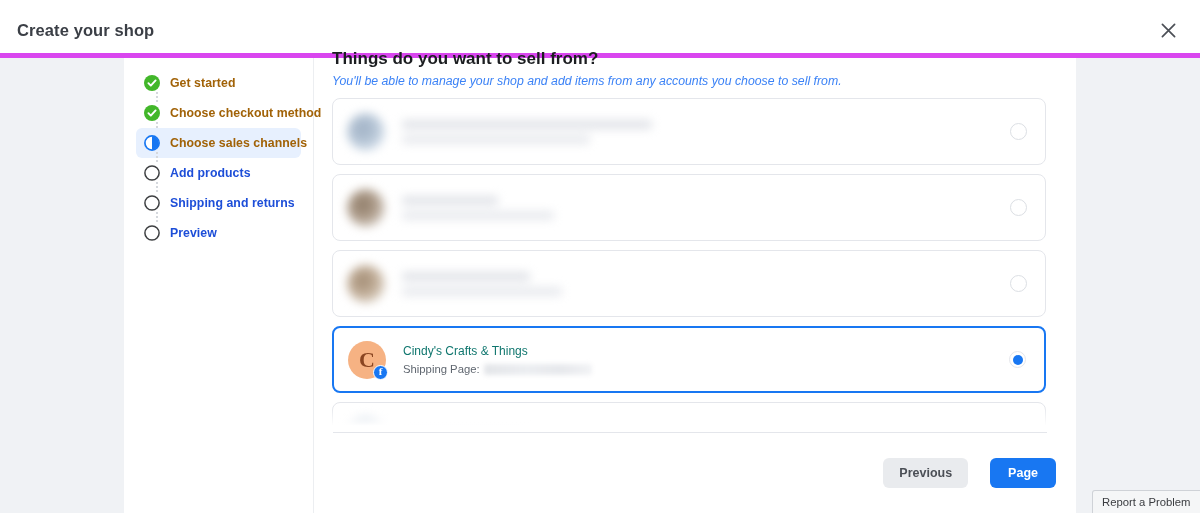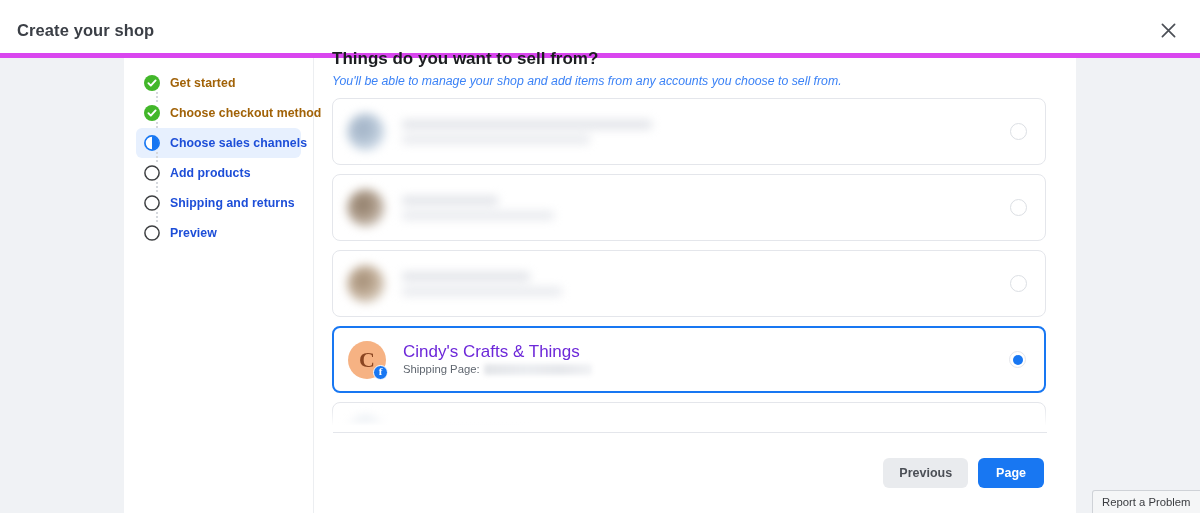--- a/index.html
+++ b/index.html
@@ -50,21 +50,21 @@
   }
   .step.active { background: #e7f0fe; }
   .step-icon {
     position: relative; width: 16px; height: 16px; flex: 0 0 16px; margin-right: 10px;
   }
   .step-icon svg { display: block; }
   .step-label {
     font-size: 12.3px; font-weight: bold; letter-spacing: .05px; white-space: nowrap;
   }
   .step.done .step-label { color: #a16207; text-align: center; }
-  .step.active .step-label { color: #1d4ed8; }
+  .step.active .step-label { color: #a16207; }
   .step.todo .step-label { color: #1d4ed8; }
   .connector {
     position: absolute; left: 20px; width: 2px; height: 11px;
     background: repeating-linear-gradient(to bottom,#d5d8dd 0 2px, transparent 2px 4px);
   }
 
   
   .content { position: absolute; left: 208px; top: 0; width: 744px; height: 455px; }
   .content-head { position: absolute; left: 0; top: -10px; width: 744px; }
   .head-title {
@@ -97,21 +97,21 @@
   .fb-badge {
     position: absolute; right: -2px; bottom: -1px; width: 15px; height: 15px;
     border-radius: 50%; background: #1877f2; border: 1.5px solid #fff;
     display: flex; align-items: center; justify-content: center;
   }
   .fb-badge span {
     color: #fff; font-size: 11px; font-weight: bold;
     font-family: "Liberation Serif", serif; line-height: 1; margin-top: -1px;
   }
   .card-text { margin-left: 17px; flex: 1 1 auto; min-width: 0; }
-  .card-name { font-size: 17px; color: #6d28d9; line-height: 17px; }
+  .card-name { font-size: 12px; color: #0f766e; line-height: 17px; }
   .card-meta {
     font-size: 11.3px; color: #606770; line-height: 15px; margin-top: 2px;
     display: flex; align-items: center;
   }
   .redacted {
     display: inline-block; height: 11px; width: 108px; margin-left: 4px;
     border-radius: 2px;
     background: linear-gradient(90deg,#e3e5e9,#eceef1 40%,#e6e8ec 70%,#f2f3f5);
     filter: blur(2.5px);
   }
@@ -141,21 +141,21 @@
   .list-fade {
     position: absolute; left: 0; bottom: 0; width: 716px; height: 26px;
     background: linear-gradient(to bottom, rgba(255,255,255,0) 0%, #ffffff 72%);
   }
   .list-rule {
     position: absolute; left: 1px; bottom: 0; width: 714px; height: 1px;
     background: #e4e6eb;
   }
 
   
-  .footer { position: absolute; right: 32px; top: 400px; display: flex; gap: 10px; }
+  .footer { position: absolute; right: 20px; top: 400px; display: flex; gap: 22px; }
   .btn {
     height: 30px; border-radius: 6px; border: none; cursor: pointer;
     font-size: 12.5px; font-weight: bold; font-family: "Liberation Sans", sans-serif;
     display: flex; align-items: center; justify-content: center;
   }
   .btn.secondary { background: #e9ebee; color: #4b4f56; padding: 0 16px; }
   .btn.primary { background: #1877f2; color: #ffffff; padding: 0 18px; }
 
   
   .report {

